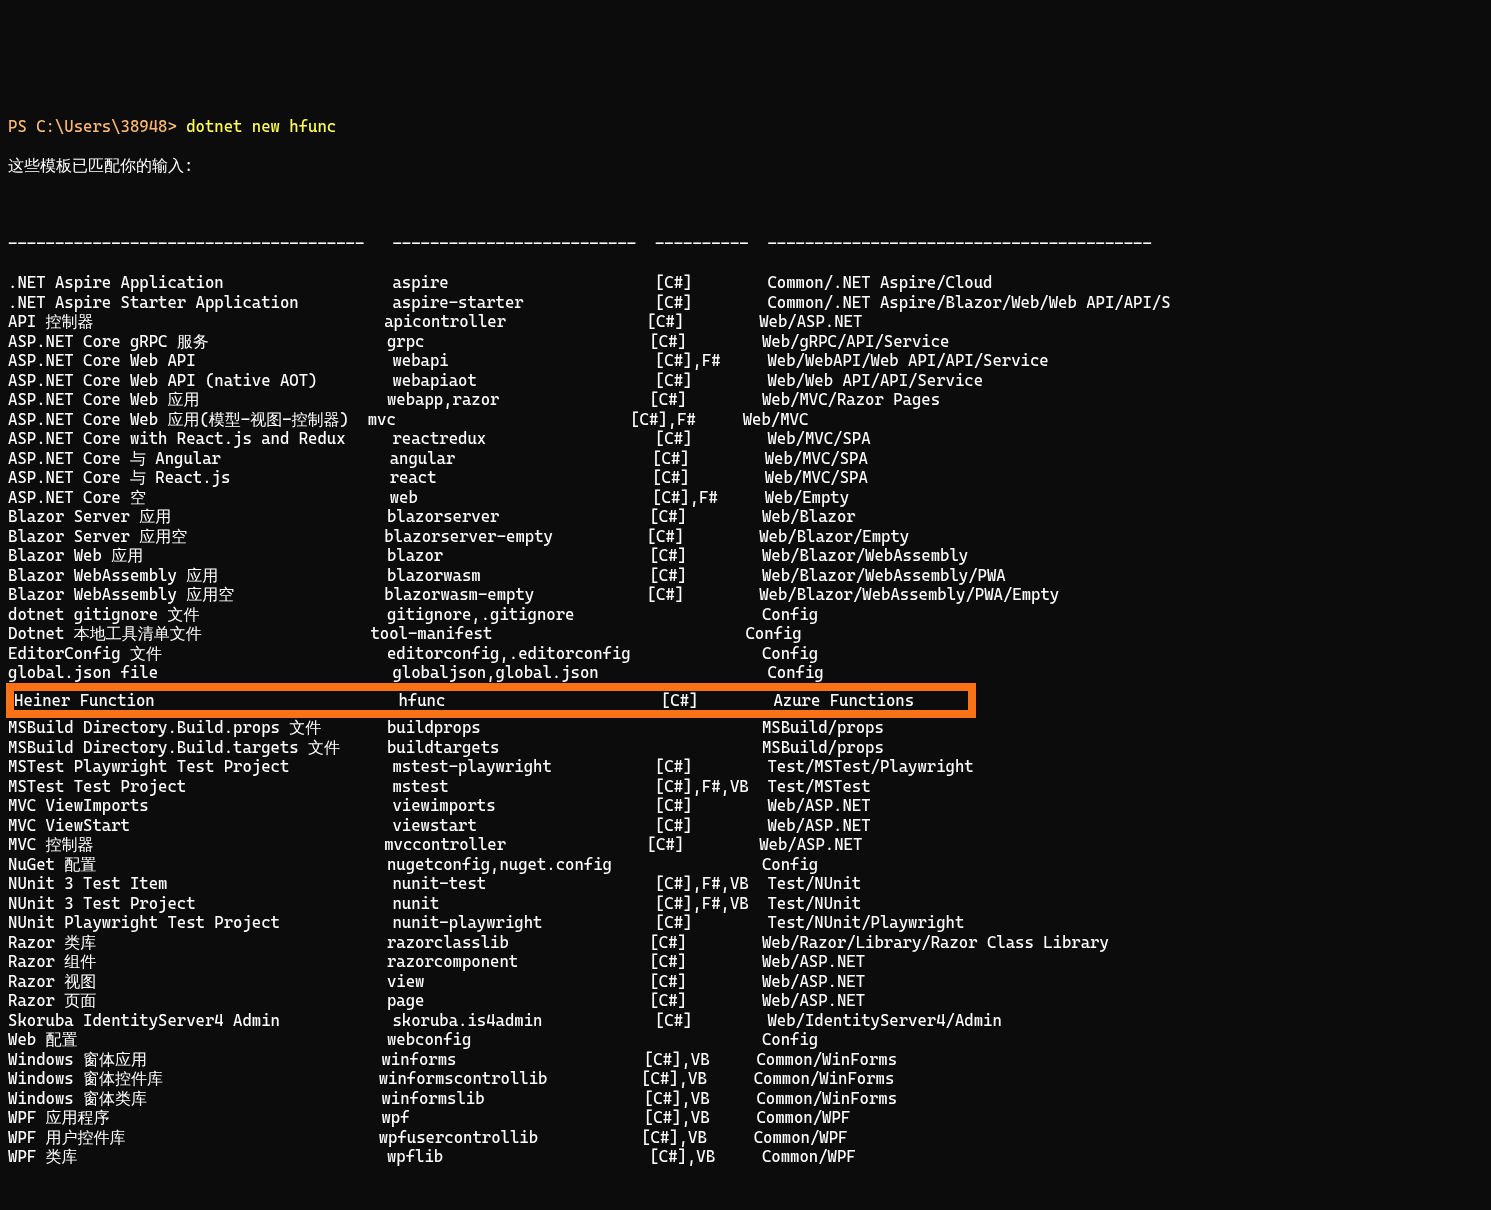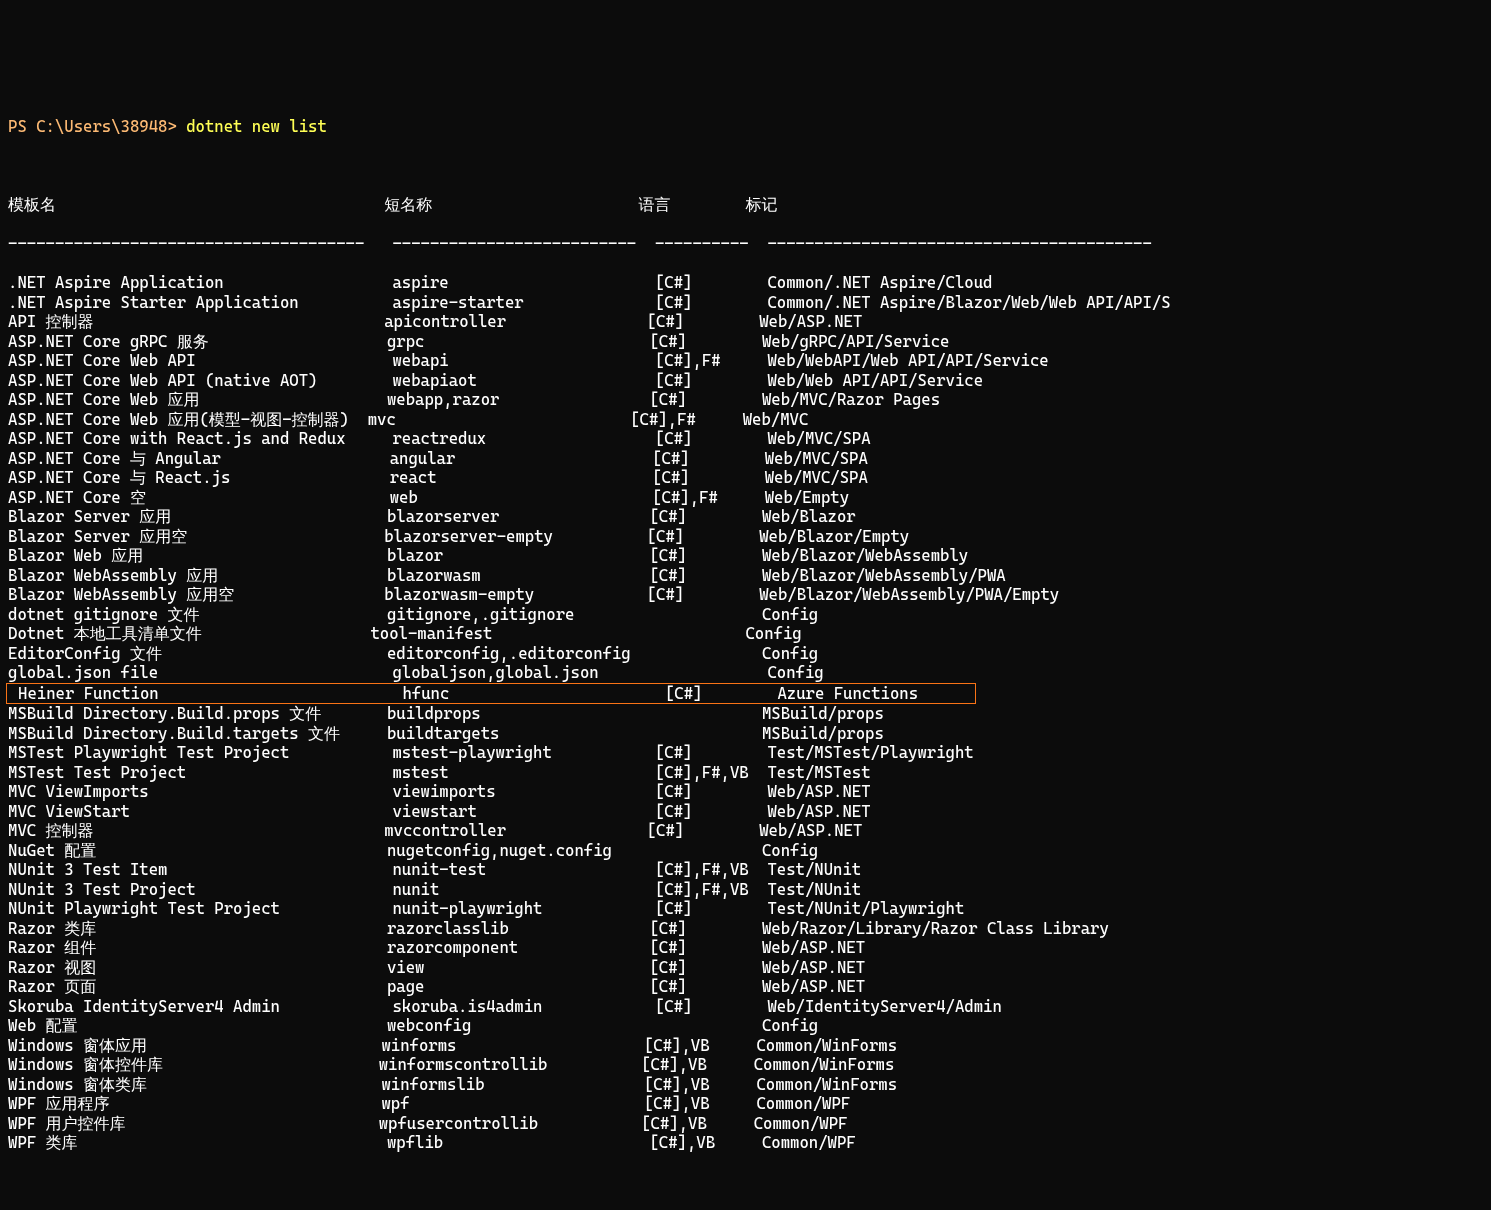--- a/index.html
+++ b/index.html
@@ -14,36 +14,36 @@
     overflow-x: hidden;
   }
   .term {
     padding: 0 8px 8px 8px;
   }
   .prompt { color: #fdba74; }
   .cmd { color: #ffff55; }
   .hdr { color: #ffffff; }
   .highlight-row {
     position: relative;
-    border: 1px solid #f97316;
+    border: 8px solid #f97316;
     margin-left: -2px;
-    padding-left: 11px;
+    padding-left: 0px;
     display: inline-block;
     width: 970px;
     box-sizing: border-box;
   }
   .row { display: block; }
 </style>
 </head>
 <body>
 
 
 
 <div class="term">
-<span class="row"><span class="prompt">PS C:\Users\38948&gt; </span><span class="cmd">dotnet new list</span></span>
+<span class="row"><span class="prompt">PS C:\Users\38948&gt; </span><span class="cmd">dotnet new hfunc</span></span>
+<span class="row">这些模板已匹配你的输入:</span>
 <span class="row"> </span>
-<span class="row hdr" id="hdr-row">模板名                                   短名称                      语言        标记</span>
 <span class="row hdr" id="dash-row">--------------------------------------   --------------------------  ----------  -----------------------------------------</span>
 <div id="rows-container"><span class="row">.NET Aspire Application                  aspire                      [C#]        Common/.NET Aspire/Cloud</span><span class="row">.NET Aspire Starter Application          aspire-starter              [C#]        Common/.NET Aspire/Blazor/Web/Web API/API/S</span><span class="row">API 控制器                               apicontroller               [C#]        Web/ASP.NET</span><span class="row">ASP.NET Core gRPC 服务                   grpc                        [C#]        Web/gRPC/API/Service</span><span class="row">ASP.NET Core Web API                     webapi                      [C#],F#     Web/WebAPI/Web API/API/Service</span><span class="row">ASP.NET Core Web API (native AOT)        webapiaot                   [C#]        Web/Web API/API/Service</span><span class="row">ASP.NET Core Web 应用                    webapp,razor                [C#]        Web/MVC/Razor Pages</span><span class="row">ASP.NET Core Web 应用(模型-视图-控制器)  mvc                         [C#],F#     Web/MVC</span><span class="row">ASP.NET Core with React.js and Redux     reactredux                  [C#]        Web/MVC/SPA</span><span class="row">ASP.NET Core 与 Angular                  angular                     [C#]        Web/MVC/SPA</span><span class="row">ASP.NET Core 与 React.js                 react                       [C#]        Web/MVC/SPA</span><span class="row">ASP.NET Core 空                          web                         [C#],F#     Web/Empty</span><span class="row">Blazor Server 应用                       blazorserver                [C#]        Web/Blazor</span><span class="row">Blazor Server 应用空                     blazorserver-empty          [C#]        Web/Blazor/Empty</span><span class="row">Blazor Web 应用                          blazor                      [C#]        Web/Blazor/WebAssembly</span><span class="row">Blazor WebAssembly 应用                  blazorwasm                  [C#]        Web/Blazor/WebAssembly/PWA</span><span class="row">Blazor WebAssembly 应用空                blazorwasm-empty            [C#]        Web/Blazor/WebAssembly/PWA/Empty</span><span class="row">dotnet gitignore 文件                    gitignore,.gitignore                    Config</span><span class="row">Dotnet 本地工具清单文件                  tool-manifest                           Config</span><span class="row">EditorConfig 文件                        editorconfig,.editorconfig              Config</span><span class="row">global.json file                         globaljson,global.json                  Config</span><span class="row highlight-row">Heiner Function                          hfunc                       [C#]        Azure Functions</span><span class="row">MSBuild Directory.Build.props 文件       buildprops                              MSBuild/props</span><span class="row">MSBuild Directory.Build.targets 文件     buildtargets                            MSBuild/props</span><span class="row">MSTest Playwright Test Project           mstest-playwright           [C#]        Test/MSTest/Playwright</span><span class="row">MSTest Test Project                      mstest                      [C#],F#,VB  Test/MSTest</span><span class="row">MVC ViewImports                          viewimports                 [C#]        Web/ASP.NET</span><span class="row">MVC ViewStart                            viewstart                   [C#]        Web/ASP.NET</span><span class="row">MVC 控制器                               mvccontroller               [C#]        Web/ASP.NET</span><span class="row">NuGet 配置                               nugetconfig,nuget.config                Config</span><span class="row">NUnit 3 Test Item                        nunit-test                  [C#],F#,VB  Test/NUnit</span><span class="row">NUnit 3 Test Project                     nunit                       [C#],F#,VB  Test/NUnit</span><span class="row">NUnit Playwright Test Project            nunit-playwright            [C#]        Test/NUnit/Playwright</span><span class="row">Razor 类库                               razorclasslib               [C#]        Web/Razor/Library/Razor Class Library</span><span class="row">Razor 组件                               razorcomponent              [C#]        Web/ASP.NET</span><span class="row">Razor 视图                               view                        [C#]        Web/ASP.NET</span><span class="row">Razor 页面                               page                        [C#]        Web/ASP.NET</span><span class="row">Skoruba IdentityServer4 Admin            skoruba.is4admin            [C#]        Web/IdentityServer4/Admin</span><span class="row">Web 配置                                 webconfig                               Config</span><span class="row">Windows 窗体应用                         winforms                    [C#],VB     Common/WinForms</span><span class="row">Windows 窗体控件库                       winformscontrollib          [C#],VB     Common/WinForms</span><span class="row">Windows 窗体类库                         winformslib                 [C#],VB     Common/WinForms</span><span class="row">WPF 应用程序                             wpf                         [C#],VB     Common/WPF</span><span class="row">WPF 用户控件库                           wpfusercontrollib           [C#],VB     Common/WPF</span><span class="row">WPF 类库                                 wpflib                      [C#],VB     Common/WPF</span></div>
 </div>
 
 
 
 
 </body></html>

